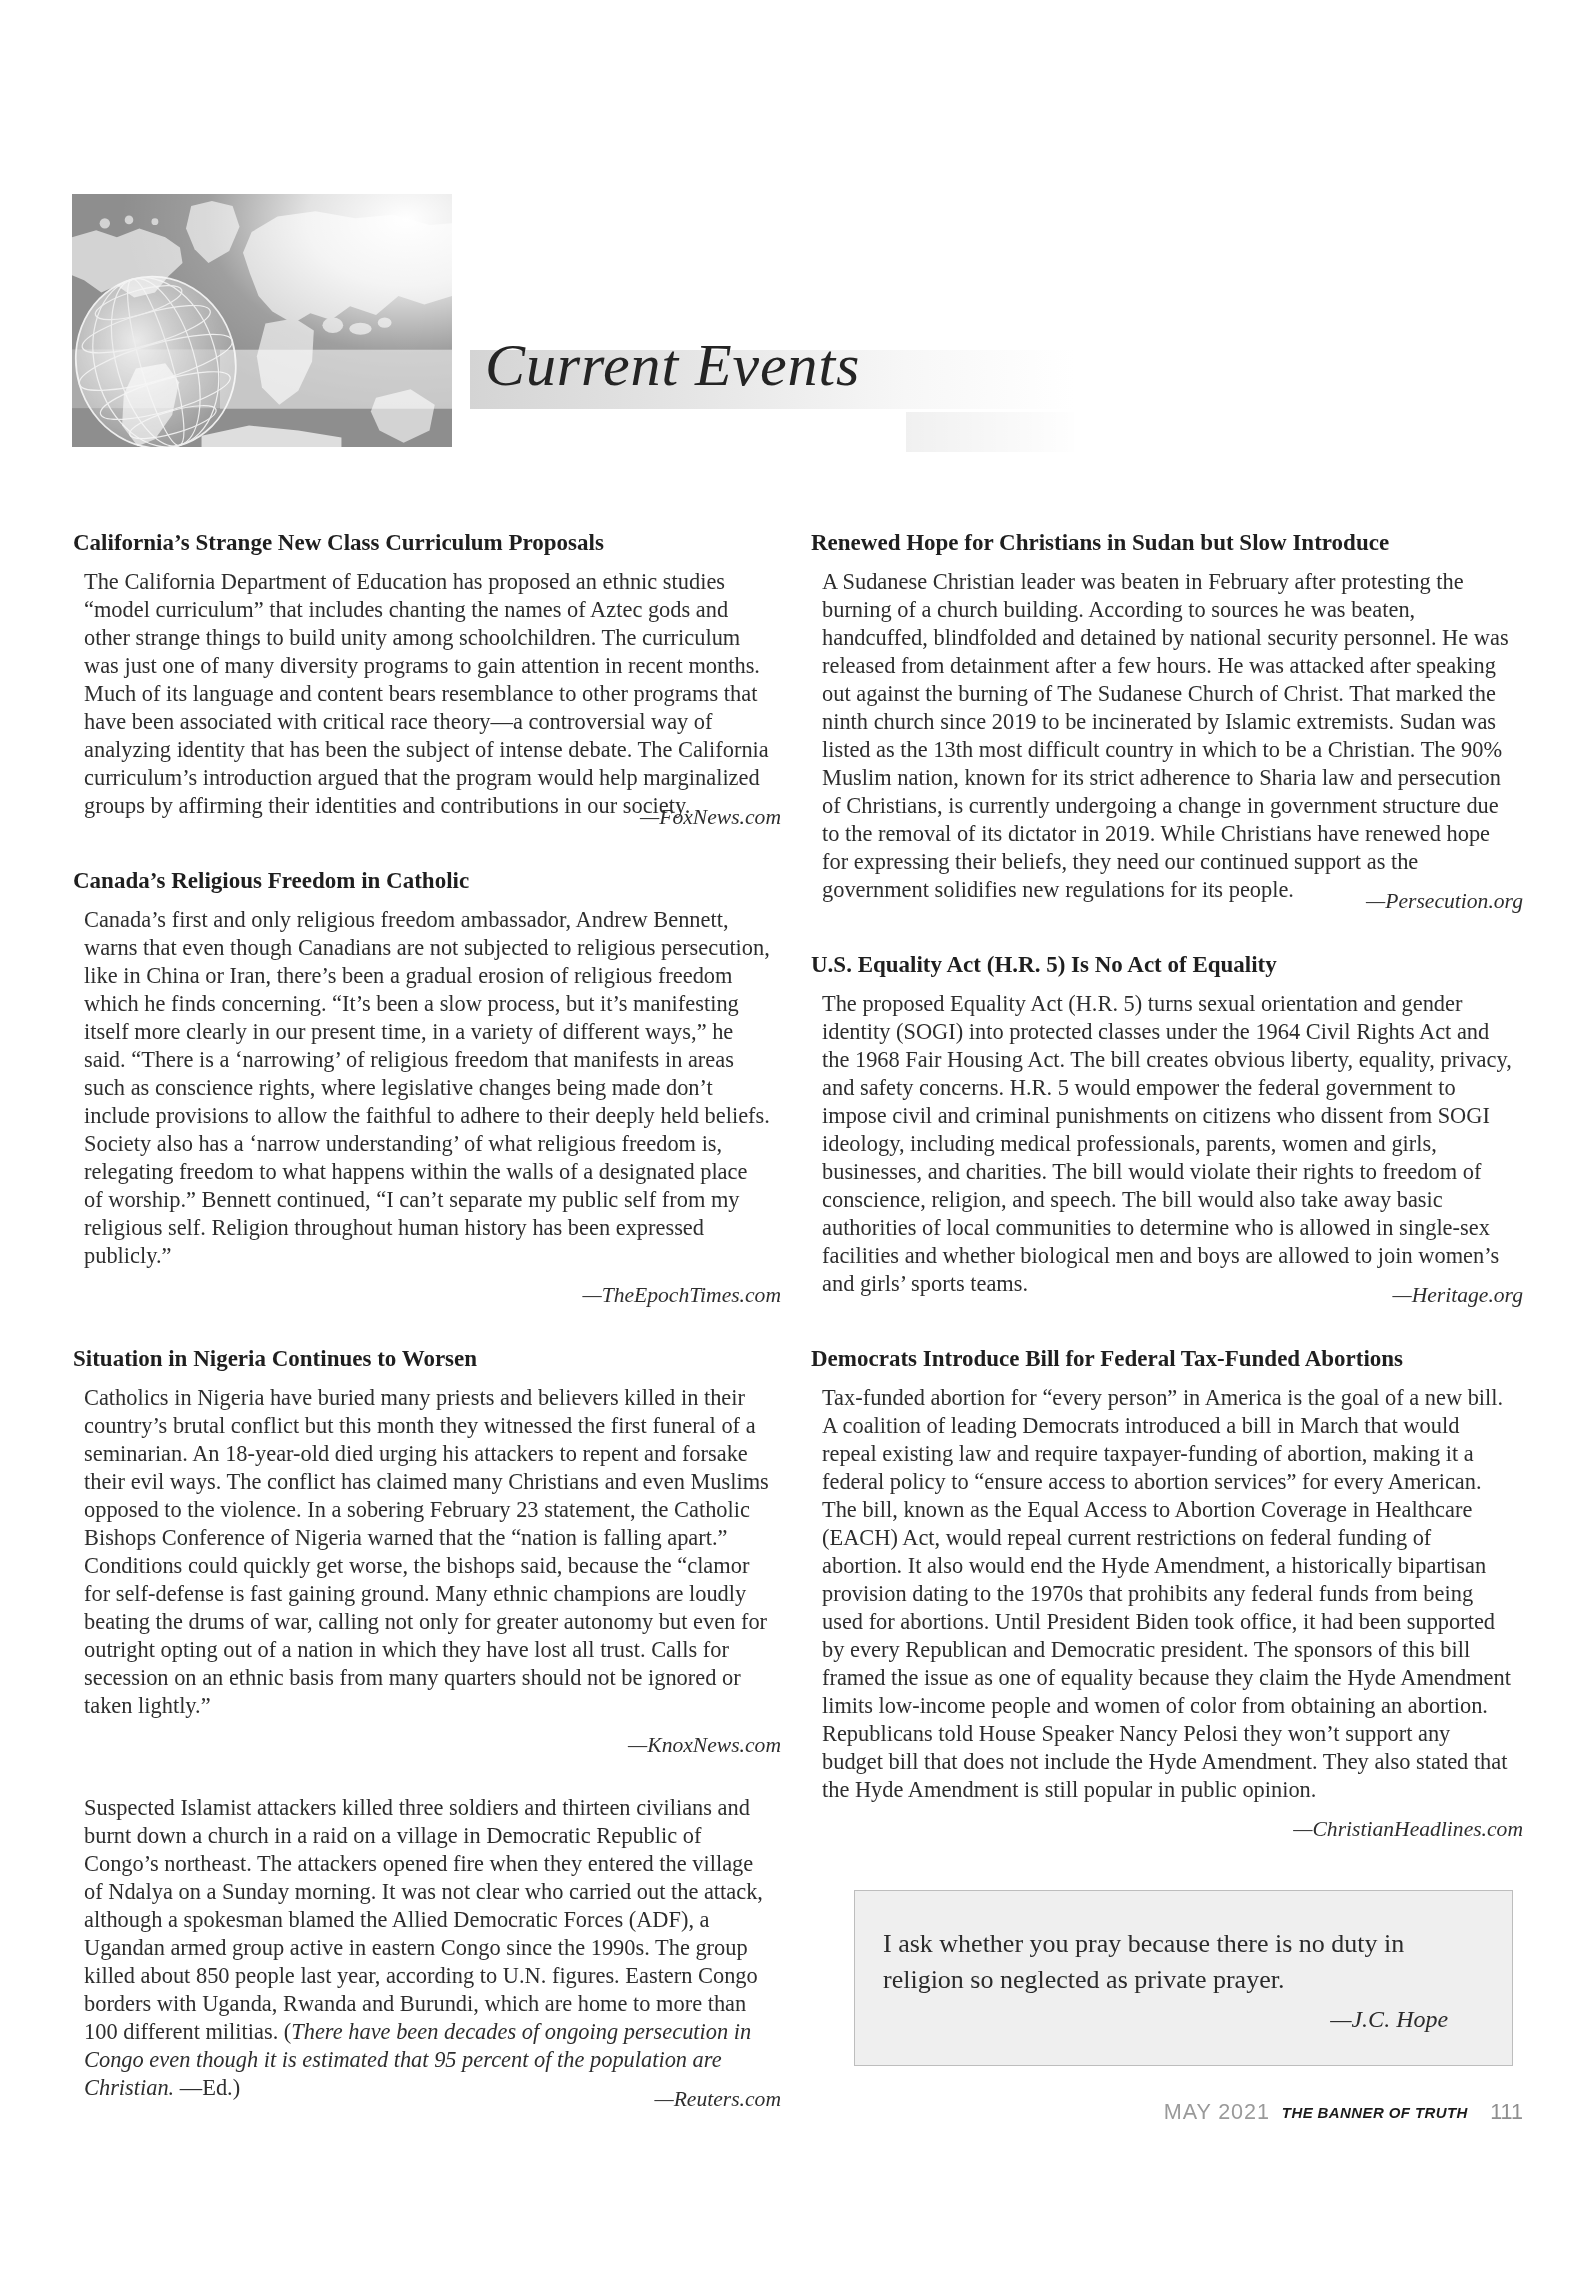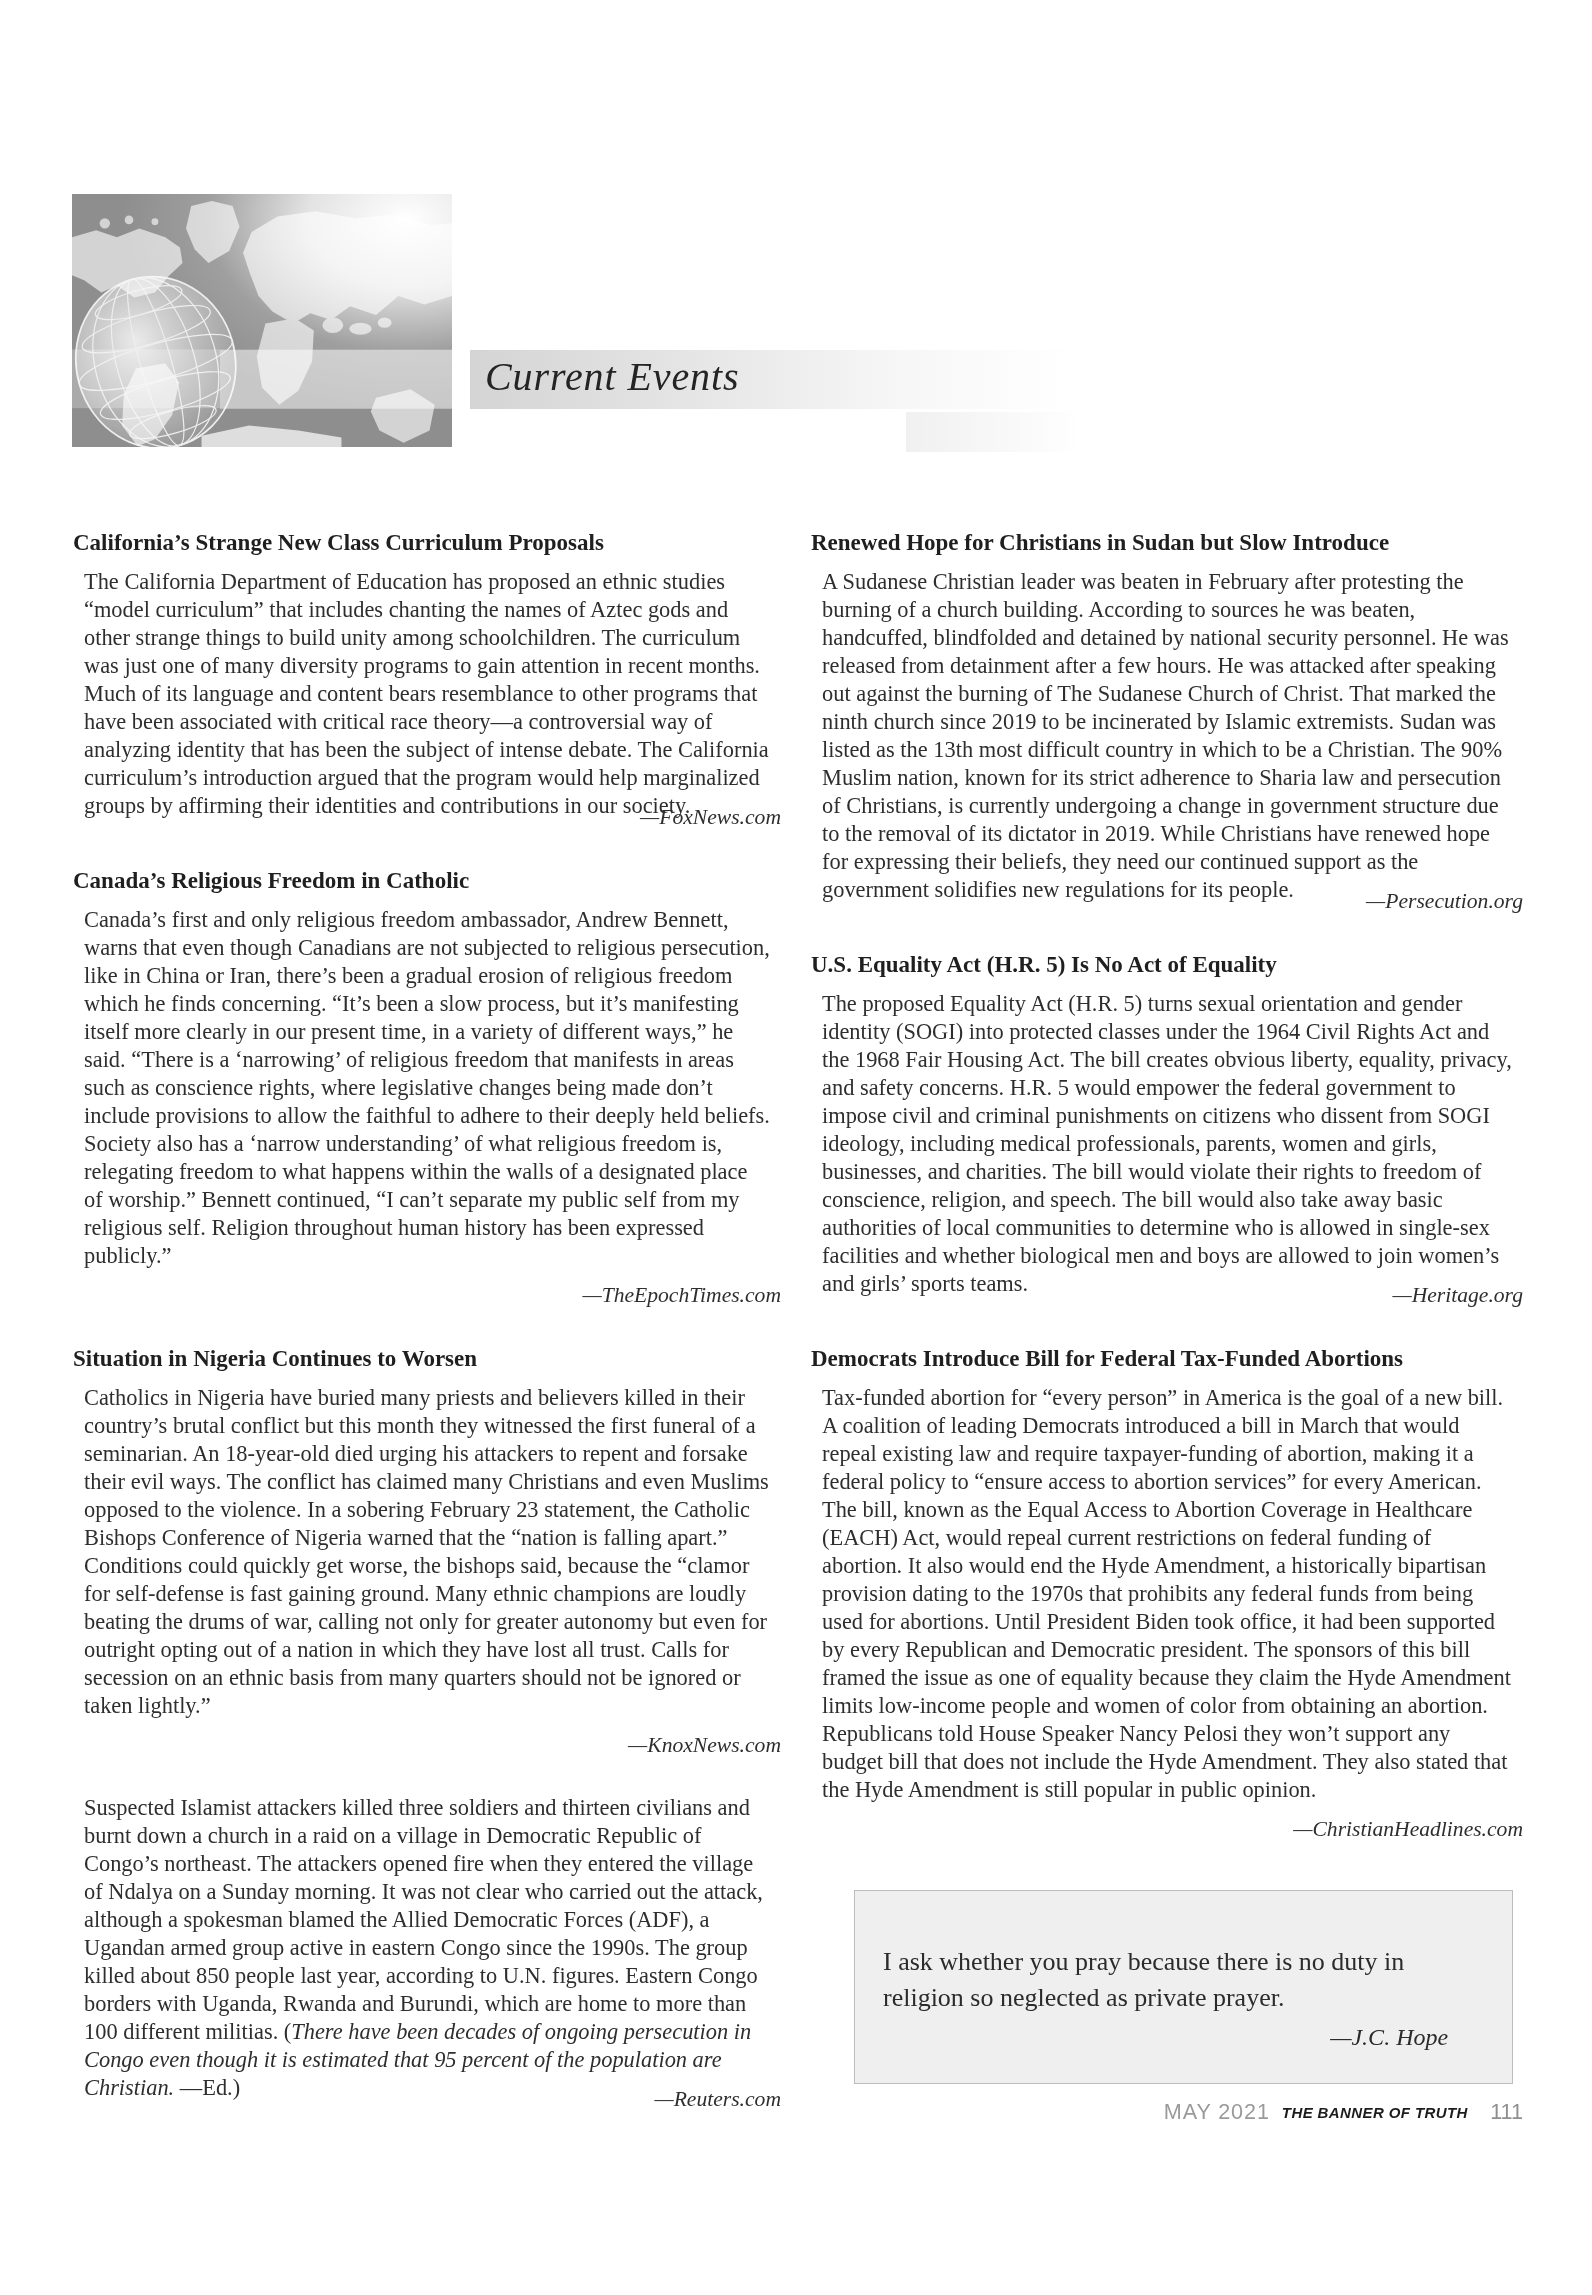--- a/index.html
+++ b/index.html
@@ -21,22 +21,22 @@
   }
   .strip {
     position: absolute; left: 470px; top: 350px; width: 604px; height: 59px;
     background: linear-gradient(to right, #d4d4d4 0%, #e7e7e7 40%, #f7f7f7 72%, #ffffff 100%);
   }
   .strip-echo {
     position: absolute; left: 906px; top: 412px; width: 168px; height: 40px;
     background: linear-gradient(to right, rgba(0,0,0,0.06), rgba(0,0,0,0.005));
   }
   .title {
-    position: absolute; left: 485px; top: 346px;
-    font-style: italic; font-size: 40px; line-height: 62px;
+    position: absolute; left: 485px; top: 334px;
+    font-style: italic; font-size: 60px; line-height: 62px;
     color: #242424; letter-spacing: 0.9px; white-space: nowrap;
   }
 
   
   .col { position: absolute; top: 528px; }
   .col.left  { left: 73px;  width: 708px; }
   .col.right { left: 811px; width: 712px; }
 
   .article { margin-bottom: 35px; }
   .article h2 {
@@ -49,21 +49,21 @@
     font-size: 21.6px; line-height: 28px; font-style: italic;
     text-align: right; color: var(--body-text, #2e2e2e);
   }
   .source.same-line { margin-top: -28px; }
 
   
   .quote-box {
     margin: 47px 10.4px 0 43px;
     background: var(--quote-box-bg, #efefef);
     border: 1.7px solid var(--quote-box-border, #bdbdbd);
-    padding: 53px 60px 28px 28px;
+    padding: 35px 60px 28px 28px;
   }
   .quote-text { font-size: 26px; line-height: 36px; color: #2b2b2b; }
   .quote-attr {
     font-size: 24px; line-height: 35px; font-style: italic;
     text-align: right; margin-top: 3.5px; padding-right: 3.5px; color: #2b2b2b;
   }
 
   
   .footer {
     position: absolute; top: 2099px; right: 69px;

